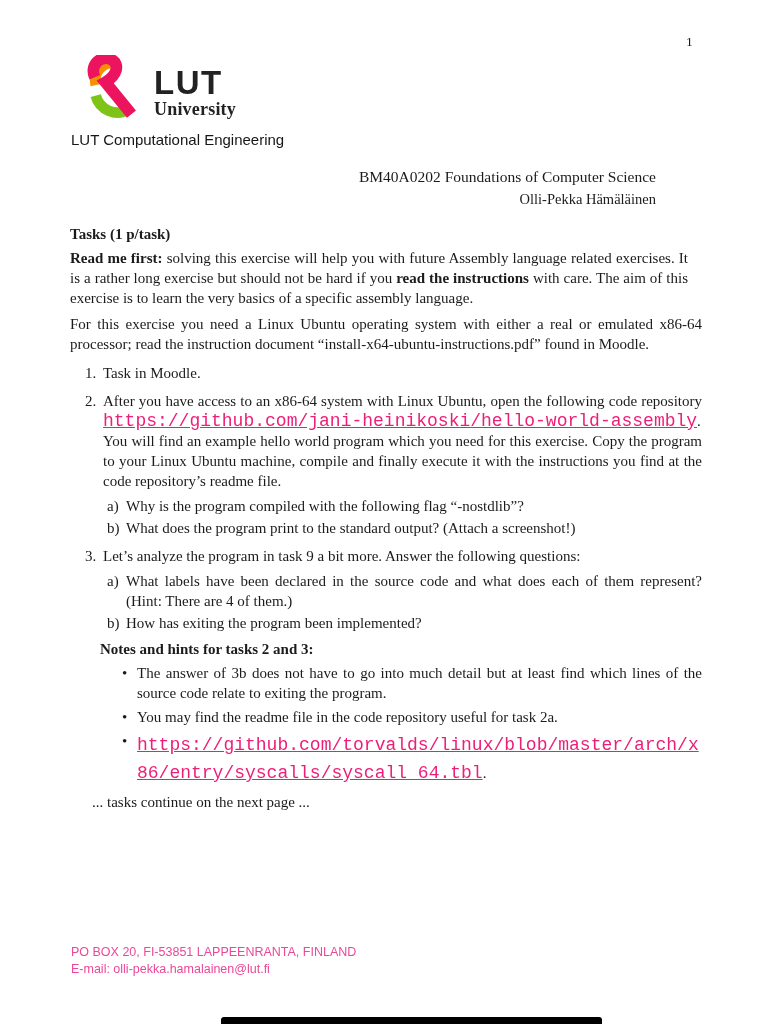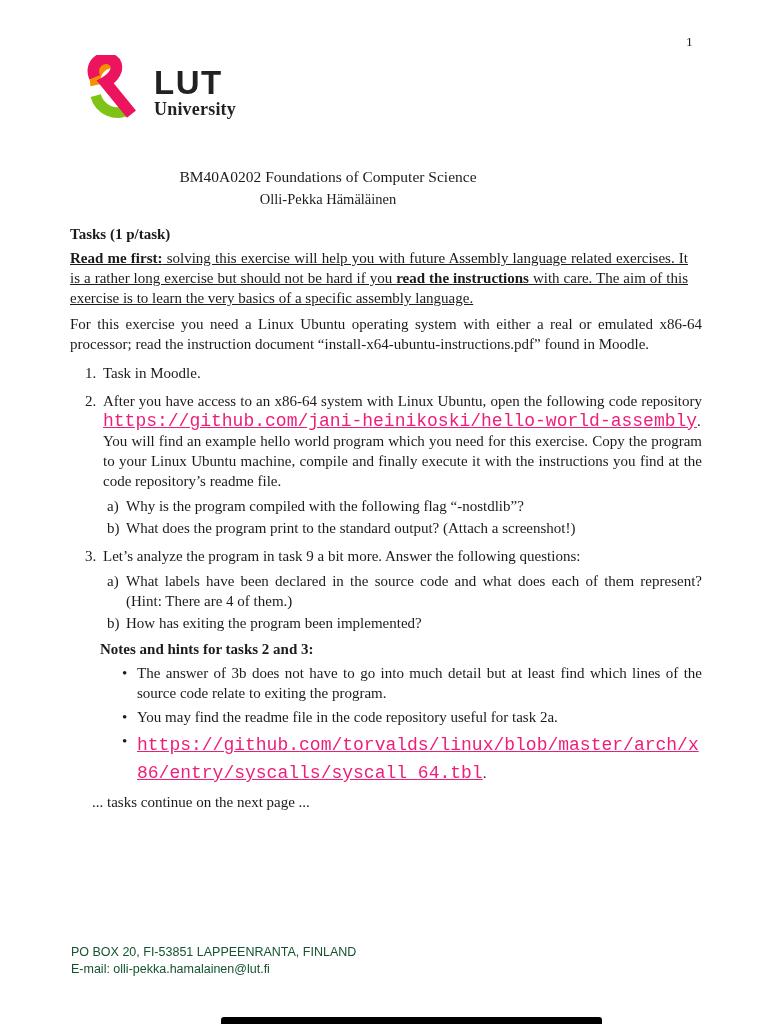--- a/index.html
+++ b/index.html
@@ -13,48 +13,48 @@
   .amp .o{stroke:var(--logo-orange,#F59000);}
   .amp .g{stroke:var(--logo-green,#7EC417);}
   .amp .p{stroke:var(--logo-pink,#EC135F);}
   .amp path{fill:none;stroke-linecap:butt;stroke-linejoin:miter;}
   .wordmark{margin-left:9px;padding-top:4px;font-family:"Liberation Sans",sans-serif;color:#242122;}
   .wm1{font-size:33px;font-weight:bold;line-height:30px;letter-spacing:1.5px;}
   .wm2{font-size:18px;font-weight:600;line-height:19px;letter-spacing:.2px;margin-top:2px;font-family:Liberation Serif, serif;}
   
   .dept{position:absolute;left:71px;top:131px;font-family:"Liberation Sans",sans-serif;
         font-size:15px;color:#161616;}
-  .titleblock{position:absolute;top:168px;left:0;width:656px;text-align:center;}
+  .titleblock{position:absolute;top:168px;left:0;width:656px;text-align:right;}
   .course{font-size:15.5px;}
   .author{font-size:14.5px;margin-top:5px;}
   
   .content{position:absolute;left:70px;top:221px;width:632px;font-size:15px;line-height:20px;}
   .h-tasks{font-weight:bold;margin-top:3px;}
-  .para{margin:4px 14px 0 0;text-decoration:underline;}
+  .para{margin:4px 14px 0 0;}
   .para2{margin:6px 0 0 0;}
   .j{text-align:justify;}
   b{font-weight:bold;}
   .tasklist{margin-top:9px;}
   .titem{display:flex;margin-top:8px;}
   .tnum{width:18px;flex:none;margin-left:15px;}
   .ttext{flex:1;min-width:0;}
   .subitem{display:flex;margin-top:2px;}
   .subitem.gap{margin-top:5px;}
   .slet{width:19px;flex:none;margin-left:37px;}
   .notes-heading{font-weight:bold;margin:6px 0 0 30px;}
   .bullet{display:flex;margin-top:3px;}
   .bullet.gap{margin-top:4px;}
   .bmark{width:15px;flex:none;margin-left:52px;}
   .continue{margin:5px 0 0 22px;}
   .link{font-family:"Liberation Mono","DejaVu Sans Mono",monospace;font-size:18px;
         color:var(--link-pink,#ED1E79);overflow-wrap:anywhere;cursor:pointer;text-decoration:underline;}
   .linkwrap{display:block;line-height:28px;}
   
   .footer{position:absolute;left:71px;top:944px;font-family:"Liberation Sans",sans-serif;
-          font-size:12.5px;line-height:17px;color:#14532d;}
+          font-size:12.5px;line-height:17px;color:#ec4899;}
   
   .bottom-bar{position:absolute;left:221px;bottom:0;width:381px;height:7px;
               background:var(--bottom-bar,#000);border-radius:3px 3px 0 0;}
 </style>
 </head>
 <body>
 
 <div class="page">
 
   <div class="page-number">1</div>
@@ -64,20 +64,21 @@
       <path class="o" stroke-width="11" d="M 33 9 C 17 5 6 17 9 31"></path>
       <path class="g" stroke-width="11" d="M 9 42 C 13 57 30 64 43 56"></path>
       <path class="p" stroke-width="12" d="M 8 23 C 2 9 16 -1 26 5 C 34 10 31 21 19 28 L 46 61"></path>
     </svg>
     <div class="wordmark">
       <div class="wm1">LUT</div>
       <div class="wm2">University</div>
     </div>
   </div>
 
+  <div class="dept">LUT Computational Engineering</div>
 
   <div class="titleblock">
     <div class="course">BM40A0202 Foundations of Computer Science</div>
     <div class="author">Olli-Pekka Hämäläinen</div>
   </div>
 
   <div class="content">
 
     <div class="h-tasks">Tasks (1 p/task)</div>
 

